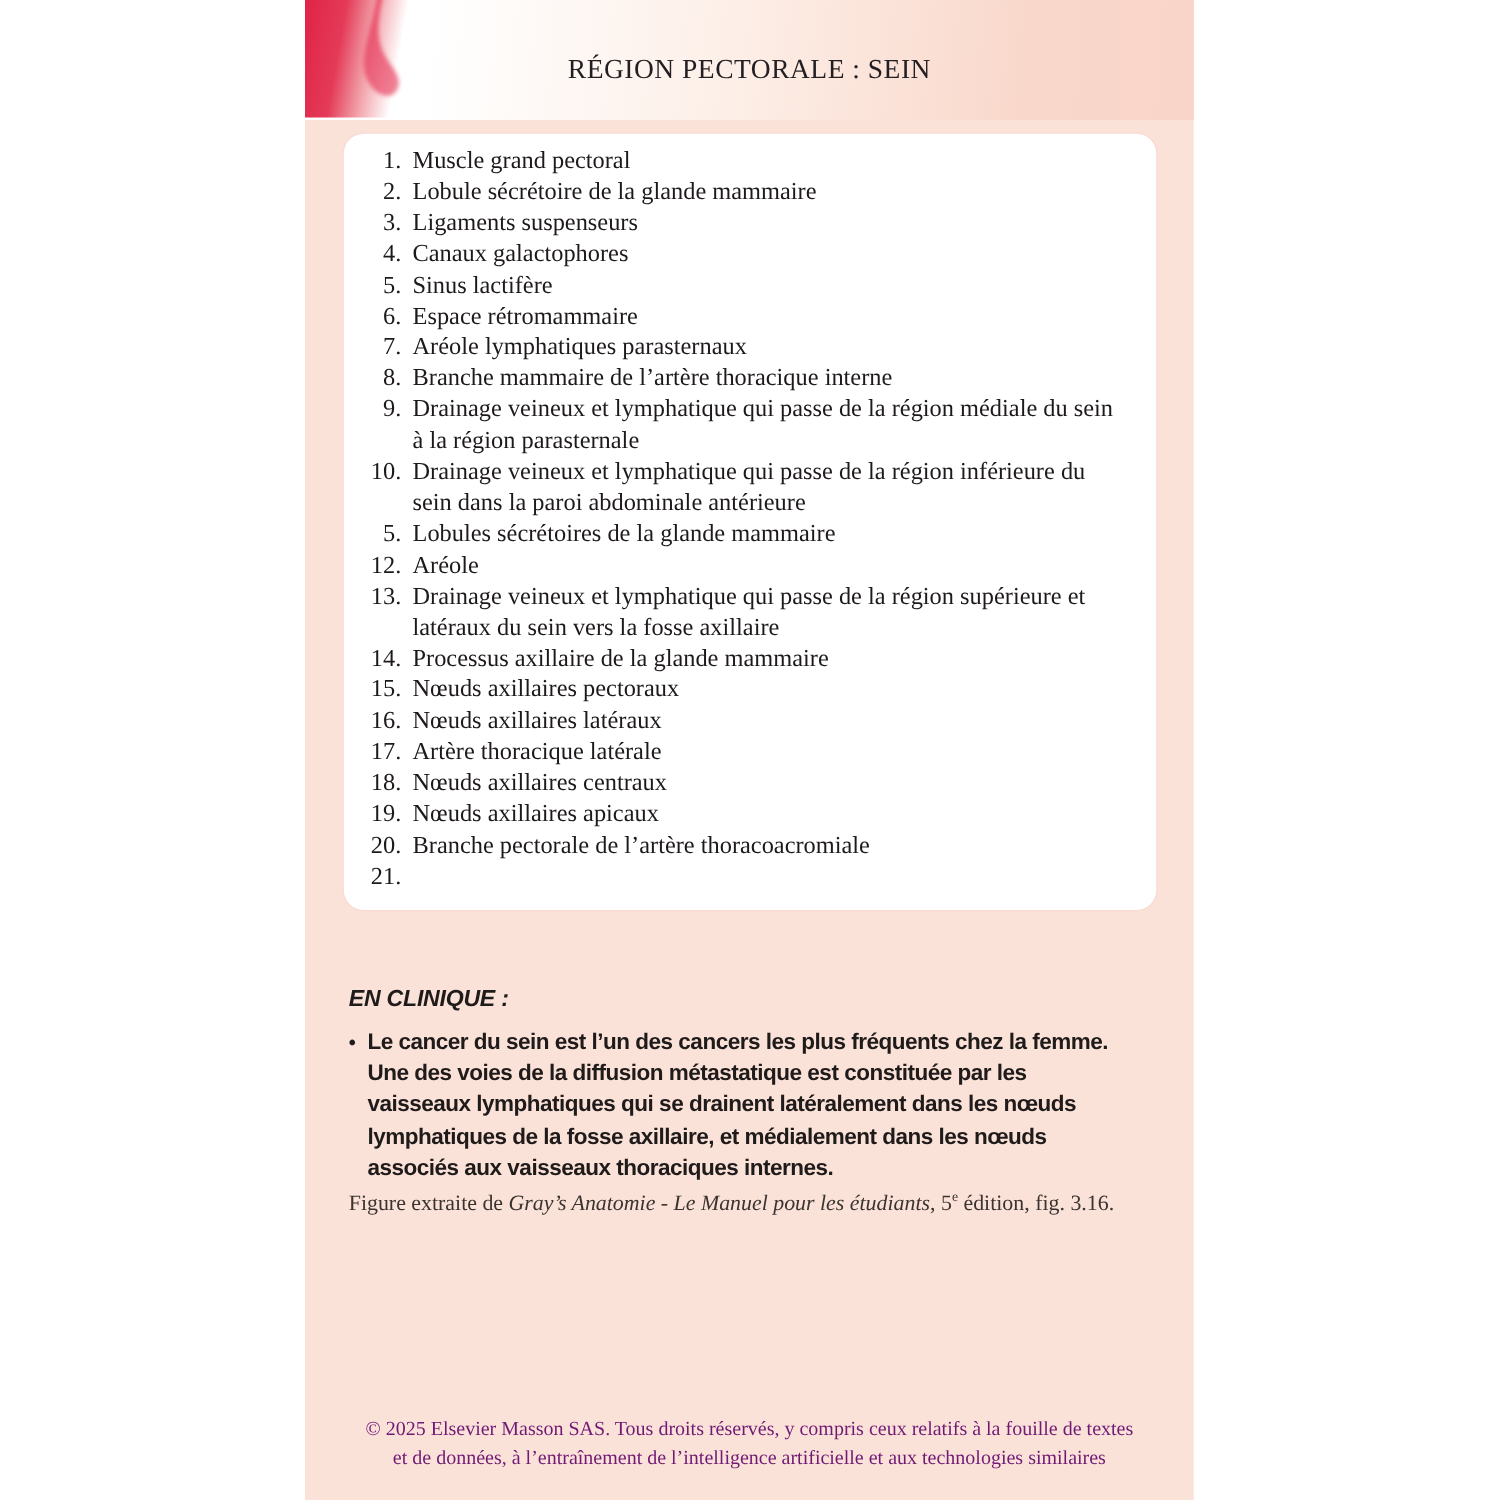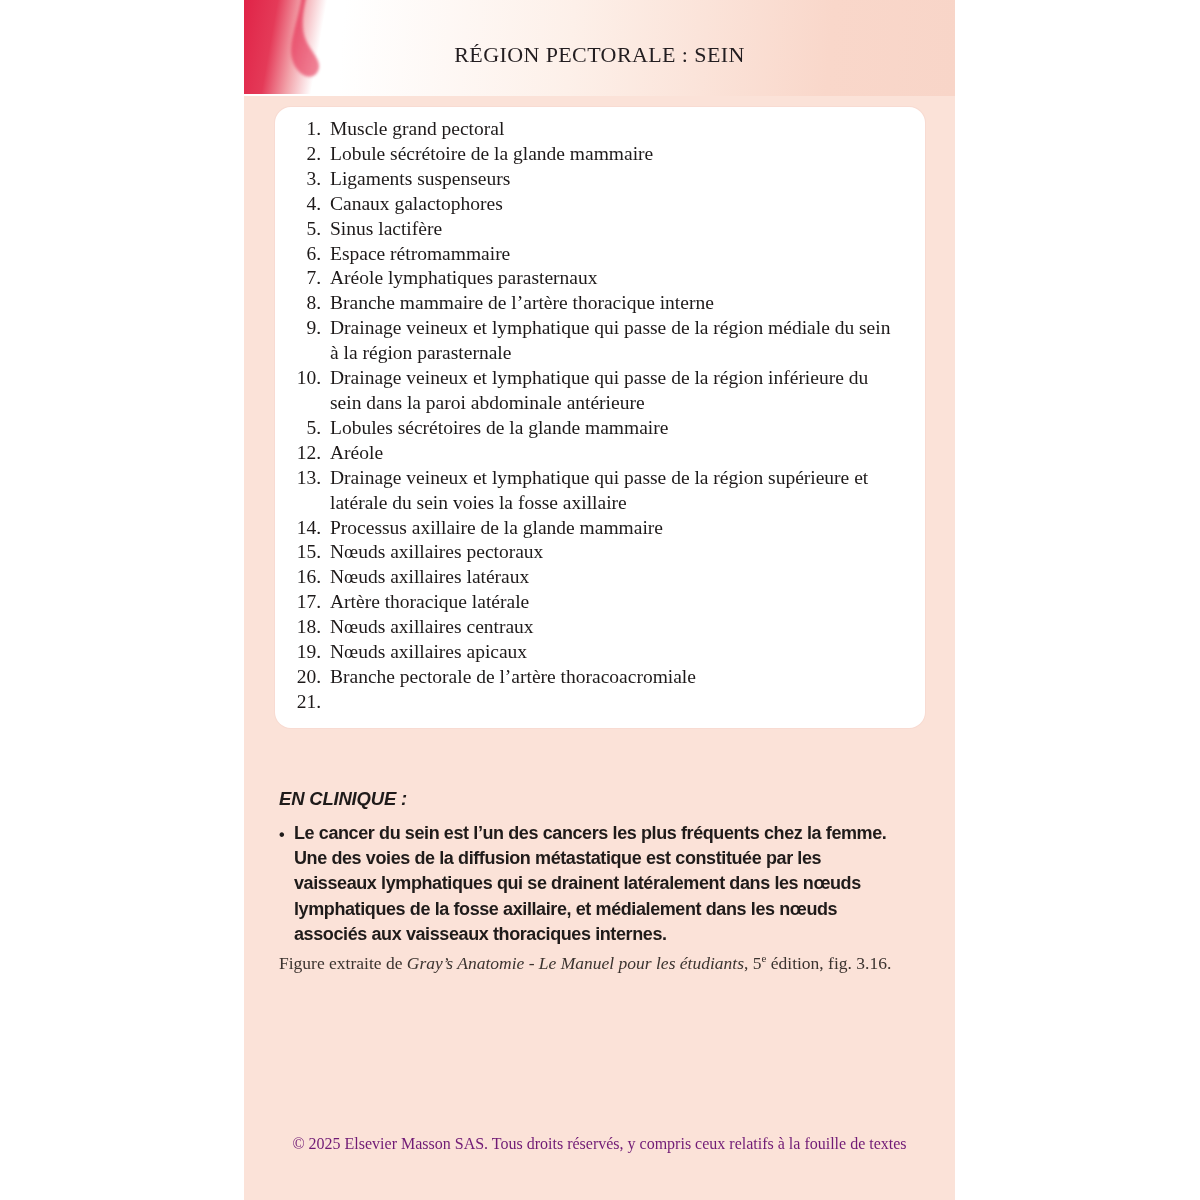--- a/index.html
+++ b/index.html
@@ -131,21 +131,21 @@
           <span class="txt">Lobules sécrétoires de la glande mammaire</span>
         </li>
 
         <li>
           <span class="num">12.</span>
           <span class="txt">Aréole</span>
         </li>
 
         <li>
           <span class="num">13.</span>
-          <span class="txt">Drainage veineux et lymphatique qui passe de la région supérieure et latérale du sein voies la fosse axillaire</span>
+          <span class="txt">Drainage veineux et lymphatique qui passe de la région supérieure et latéraux du sein vers la fosse axillaire</span>
         </li>
 
         <li>
           <span class="num">14.</span>
           <span class="txt">Processus axillaire de la glande mammaire</span>
         </li>
 
         <li>
           <span class="num">15.</span>
           <span class="txt">Nœuds axillaires pectoraux</span>
@@ -189,15 +189,16 @@
       <span class="clinical-text">Le cancer du sein est l’un des cancers les plus fréquents chez la femme. Une des voies de la diffusion métastatique est constituée par les vaisseaux lymphatiques qui se drainent latéralement dans les nœuds lymphatiques de la fosse axillaire, et médialement dans les nœuds associés aux vaisseaux thoraciques internes.</span>
     </div>
   </div>
 
   <div class="figure-credit">
     <span>Figure extraite de </span><span class="book">Gray’s Anatomie - Le Manuel pour les étudiants</span><span>, 5</span><sup>e</sup><span> édition, fig. 3.16.</span>
   </div>
 
   <div class="footer">
     <div>© 2025 Elsevier Masson SAS. Tous droits réservés, y compris ceux relatifs à la fouille de textes</div>
+    <div>et de données, à l’entraînement de l’intelligence artificielle et aux technologies similaires</div>
   </div>
 
 </div>
 
 </body></html>

